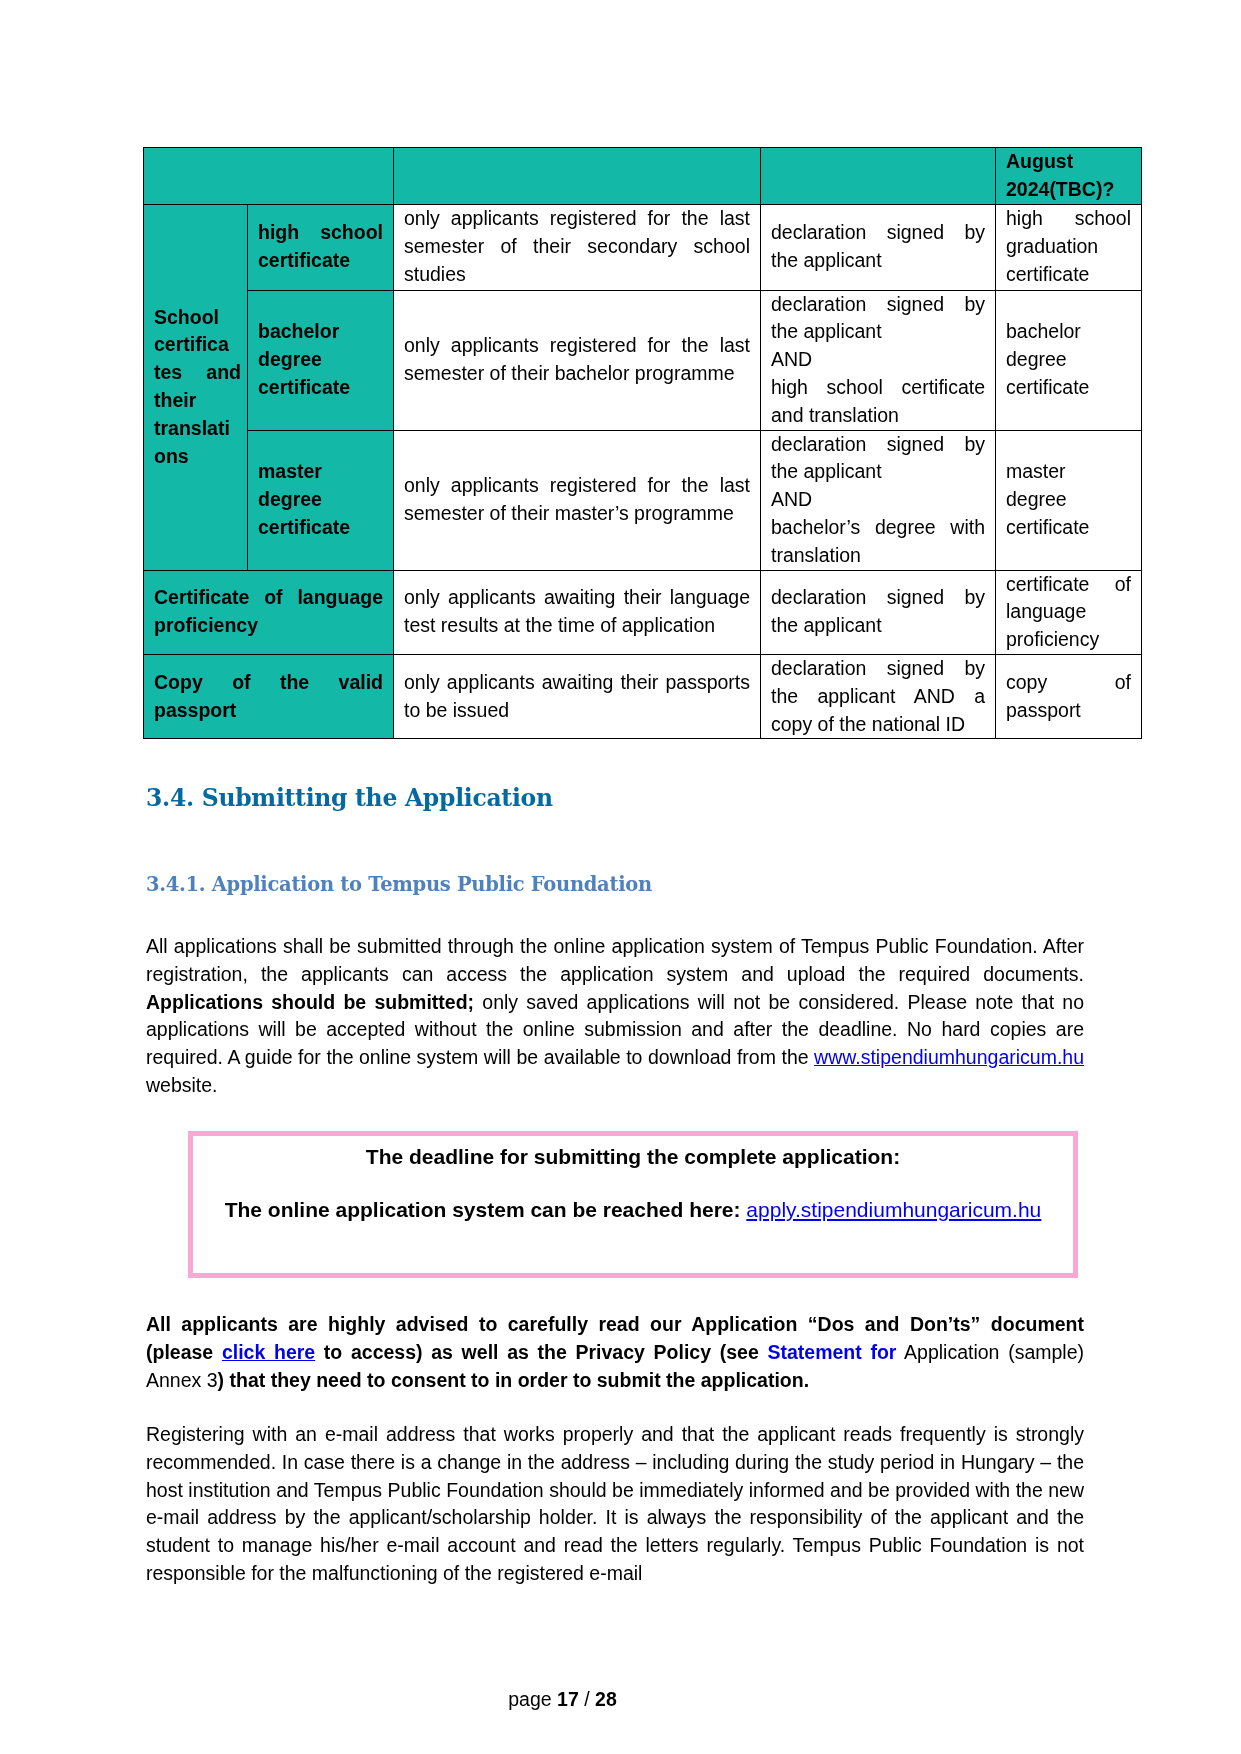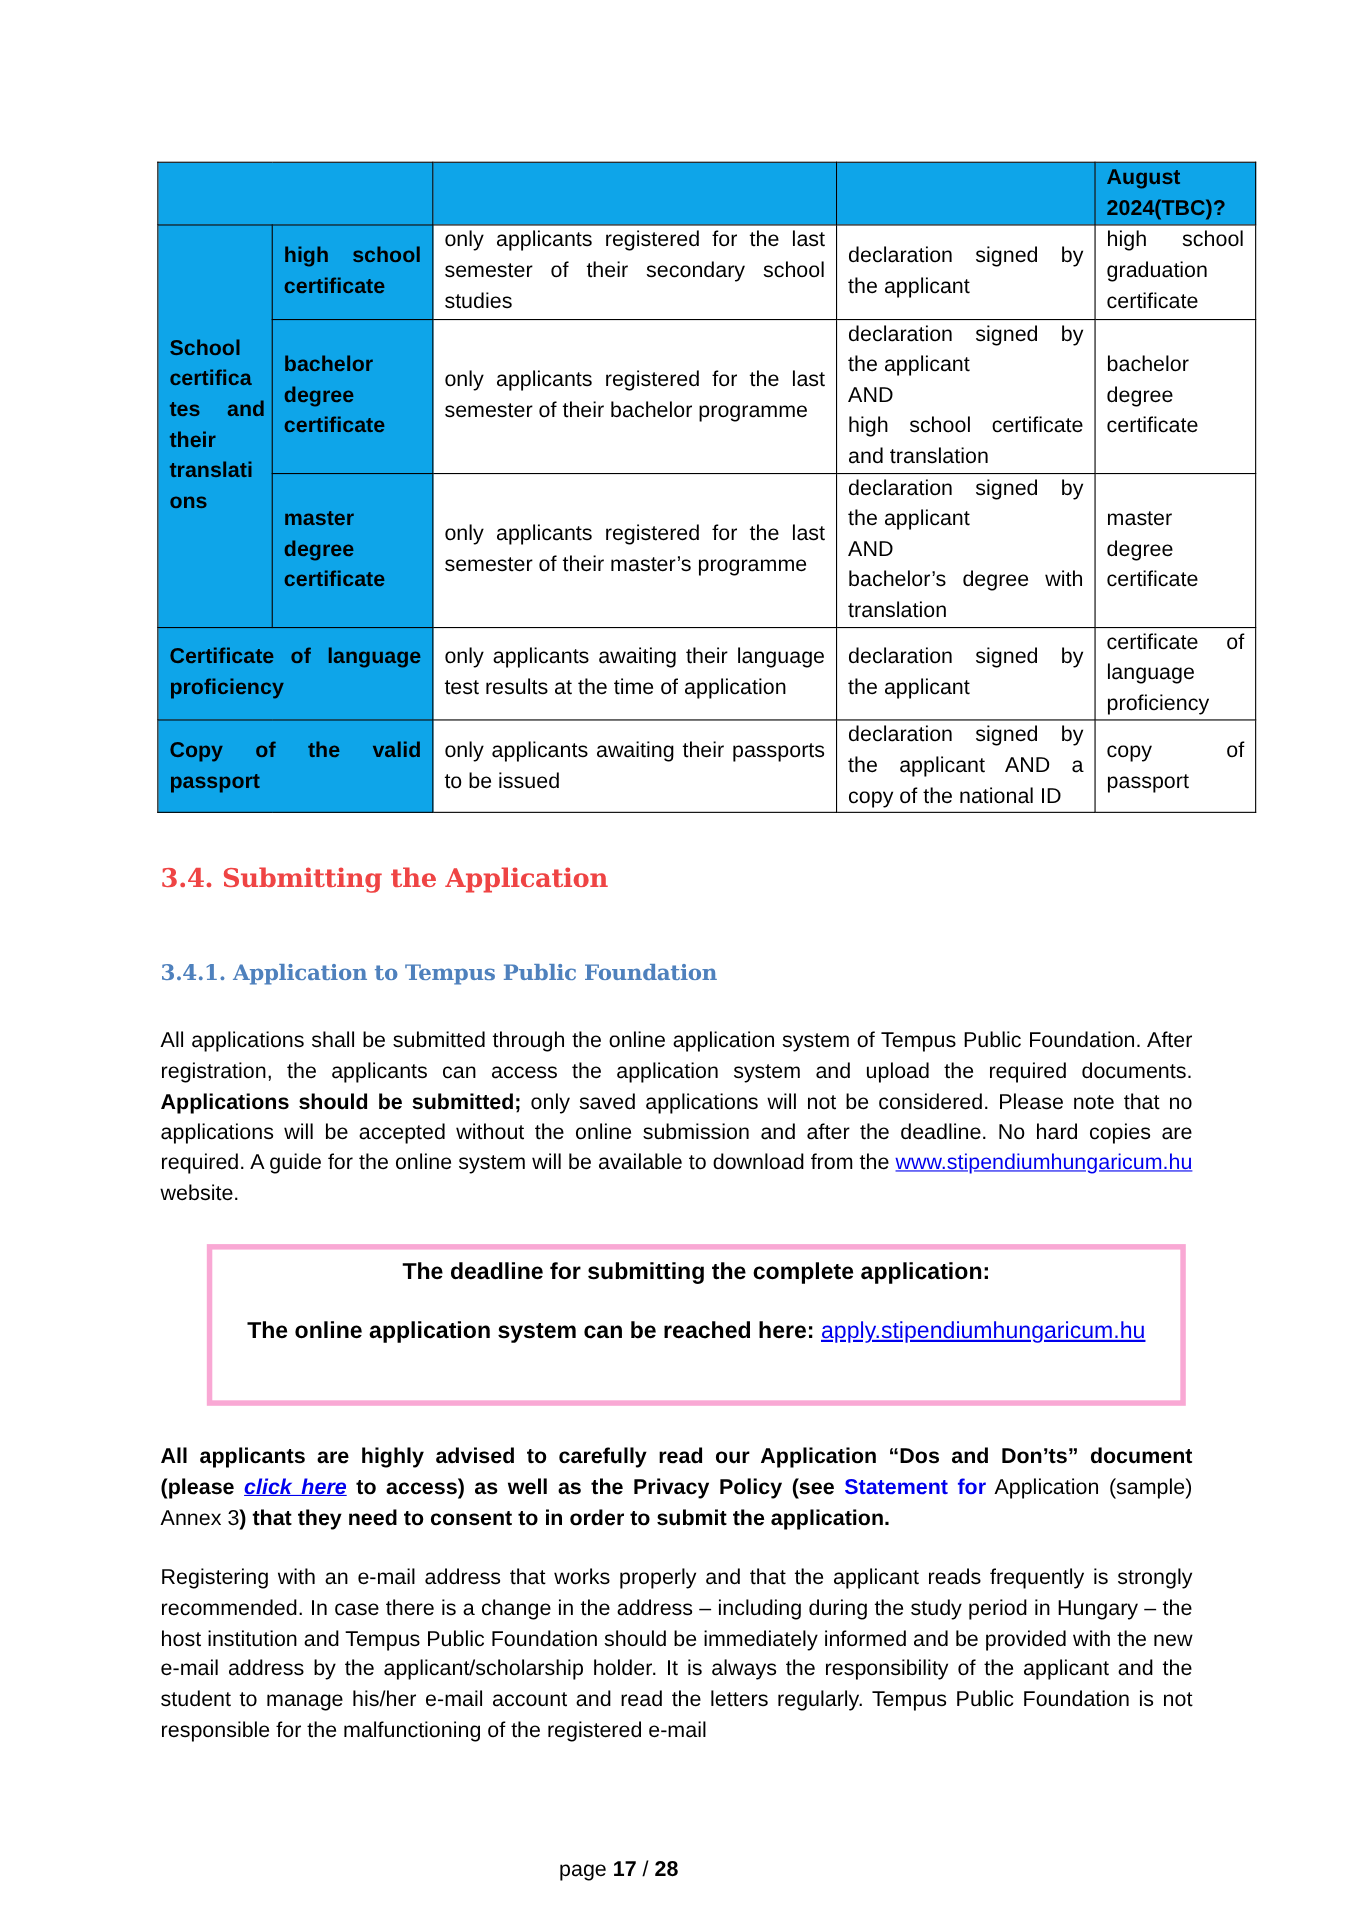--- a/index.html
+++ b/index.html
@@ -4,47 +4,47 @@
 <style>
   html, body { margin: 0; padding: 0; background: #ffffff; }
   body { width: 1241px; height: 1754px; position: relative; overflow: hidden;
          font-family: "Liberation Sans", "DejaVu Sans", sans-serif; color: #000; }
   .page { position: absolute; left: 0; top: 0; width: 1241px; height: 1754px; background: #fff; }
 
   table.req { position: absolute; left: 143px; top: 147px; width: 998px;
               border-collapse: collapse; table-layout: fixed; font-size: 19.5px; line-height: 27.8px; }
   table.req td { border: 1.5px solid #000; padding: 0 10px; vertical-align: middle; text-align: justify;
                  text-align-last: left; }
-  table.req td.blue { background: #0ea5e9; }
+  table.req td.blue { background: #14b8a6; }
   table.req td.bold { font-weight: bold; }
   table.req tr.hdr td { height: 55px; }
   .just-last { text-align-last: justify !important; }
 
   .h2 { position: absolute; left: 146px; top: 784px; font-family: "DejaVu Serif", "Liberation Serif", serif;
-        font-weight: bold; font-size: 23.5px; color: #ef4444; letter-spacing: -0.3px; }
+        font-weight: bold; font-size: 23.5px; color: #0369a1; letter-spacing: -0.3px; }
   .h3 { position: absolute; left: 146px; top: 873px; font-family: "DejaVu Serif", "Liberation Serif", serif;
         font-weight: bold; font-size: 19.5px; color: #4f81bd; letter-spacing: -0.3px; }
 
   .para { position: absolute; left: 146px; width: 938px; font-size: 19.5px; line-height: 27.8px;
           text-align: justify; }
   .p1 { top: 933px; }
   .p3 { top: 1311px; }
   .p4 { top: 1421px; }
   a.lnk { color: #0000ee; text-decoration: underline; }
 
   .deadline-box { position: absolute; left: 188px; top: 1131px; width: 890px; height: 147px;
                   border: 5px solid #f9a8d4; box-sizing: border-box; text-align: center;
                   font-size: 21px; font-weight: bold; line-height: 30px; }
   .deadline-box .l1 { margin-top: 6px; }
   .deadline-box .l3 { margin-top: 23px; }
   .deadline-box a { font-weight: normal; color: #0000ee; text-decoration: underline; }
 
   .blue-bold { color: #0000ee; font-weight: bold; }
   .normal { font-weight: normal; }
-  .italic-link { color: #0000ee; font-style: italic; text-decoration: underline; font-weight: bold; }
+  .italic-link { color: #0000ee; text-decoration: underline; font-weight: bold; }
 
   .footer { position: absolute; left: 0; width: 1125px; top: 1688px; text-align: center; font-size: 19.5px; }
 </style>
 </head>
 <body>
 
 <div class="page">
 
   <table class="req">
     <colgroup>

